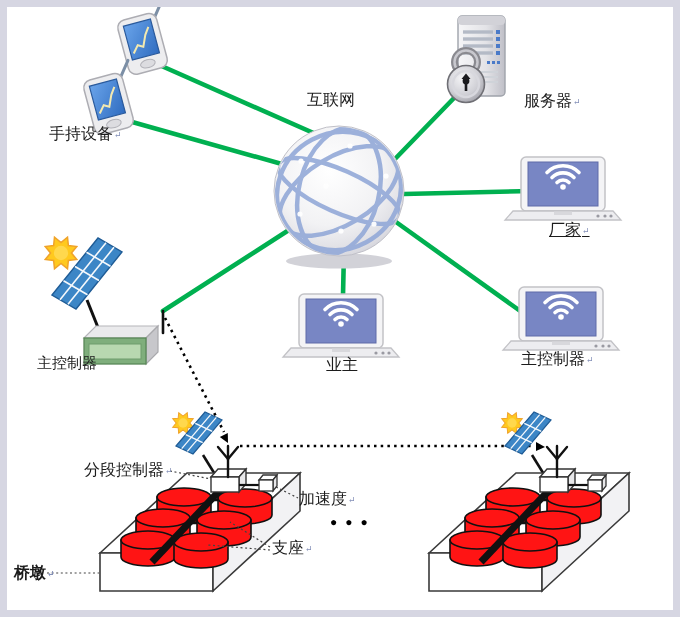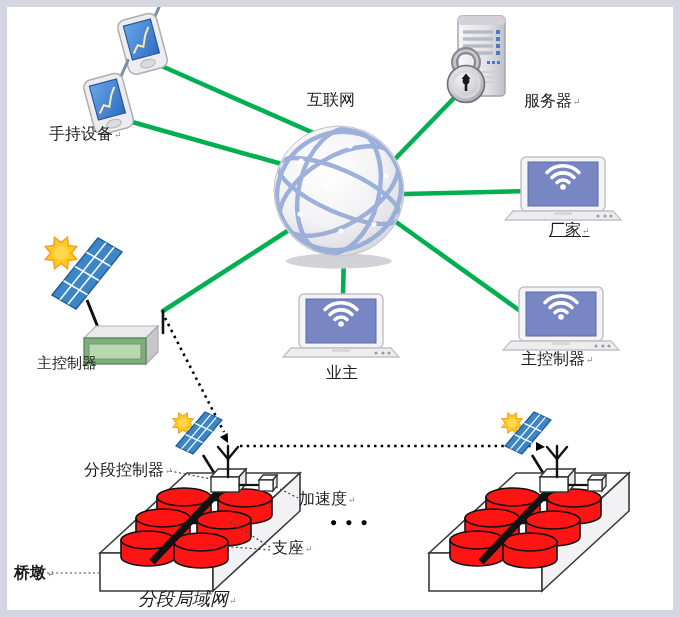--- a/index.html
+++ b/index.html
@@ -252,22 +252,21 @@
       <line class="lblline" x1="270" y1="547" x2="230" y2="522"></line>
       <line class="lblline" x1="270" y1="550" x2="208" y2="545"></line>
       <line class="lblline" x1="47" y1="573" x2="99" y2="573"></line>
     </g>
   </svg>
 
   <div class="lbl" style="left:307px;top:91px;"><span>互联网</span><span class="mark"></span></div>
   <div class="lbl" style="left:49px;top:125px;"><span>手持设备</span><span class="mark">↵</span></div>
   <div class="lbl" style="left:524px;top:92px;"><span>服务器</span><span class="mark">↵</span></div>
   <div class="lbl" style="left:549px;top:221px;text-decoration:underline;"><span>厂家</span><span class="mark">↵</span></div>
-  <div class="lbl" style="left:326px;top:364px;"><span>业主</span><span class="mark"></span></div>
+  <div class="lbl" style="left:326px;top:356px;"><span>业主</span><span class="mark"></span></div>
   <div class="lbl" style="left:521px;top:350px;"><span>主控制器</span><span class="mark">↵</span></div>
   <div class="lbl big" style="left:37px;top:355px;"><span>主控制器</span><span class="mark"></span></div>
   <div class="lbl" style="left:84px;top:461px;"><span>分段控制器</span><span class="mark">↵</span></div>
   <div class="lbl" style="left:299px;top:490px;"><span>加速度</span><span class="mark">↵</span></div>
   <div class="lbl" style="left:272px;top:539px;"><span>支座</span><span class="mark">↵</span></div>
   <div class="lbl" style="left:14px;top:564px;font-weight:bold;"><span>桥墩</span><span class="mark">↵</span></div>
-  <div class="lbl ital" style="left:138px;top:590px;"><span>分段局域网</span><span class="mark">↵</span></div>
   <div class="lbl dots" style="left:330px;top:516px;"><span>●●●</span></div>
 </div>
 
 </body></html>

